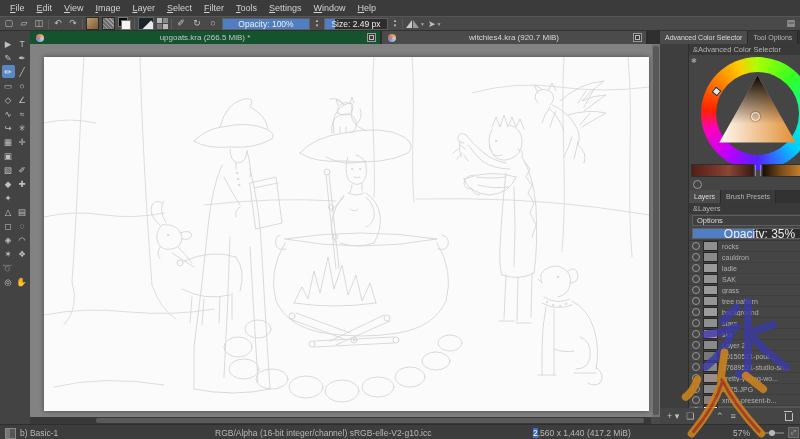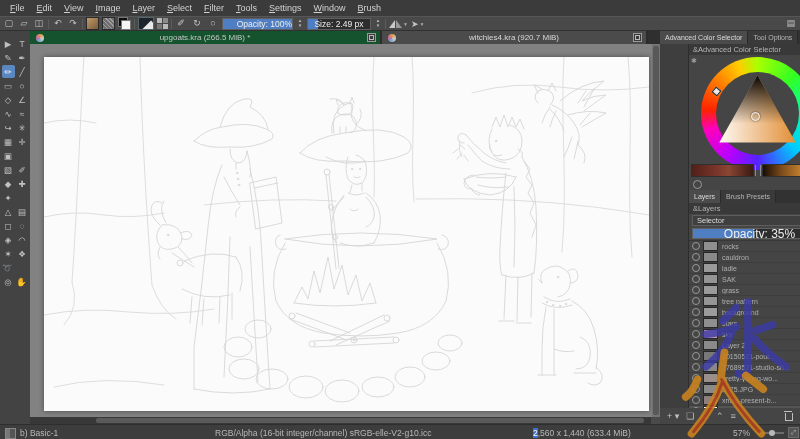--- a/index.html
+++ b/index.html
@@ -32,21 +32,21 @@
   .preset-grid i:nth-child(2){background:#8a8a8a;}
   .preset-grid i:nth-child(3){background:#777;}
   .combo{height:12px;background:#3f3f3f;border:1px solid #5e5e5e;display:flex;align-items:center;
          font-size:9px;color:#ddd;padding:0 4px;box-sizing:border-box;}
   .combo .caret{margin-left:auto;font-size:6px;color:#aaa;}
   .blend-combo{width:128px;}
   .slider{position:relative;height:12px;border:1px solid #606060;background:#2d2d2d;font-size:8.5px;
           color:#eee;display:flex;align-items:center;justify-content:center;overflow:hidden;box-sizing:border-box;}
   .slider .fill{position:absolute;left:0;top:0;bottom:0;background:#4f7fc2;}
   .slider span{position:relative;white-space:nowrap;}
-  .opacity-slider{width:71px;justify-content:flex-end;}
+  .opacity-slider{width:88px;}
   .size-slider{width:64px;}
   .spin{display:flex;flex-direction:column;font-size:4.5px;line-height:4.5px;color:#bbb;width:8px;
         align-items:center;justify-content:center;}
   .flipicon{position:relative;width:13px;height:10px;}
   .flipicon::before,.flipicon::after{content:"";position:absolute;bottom:1px;width:0;height:0;
         border-style:solid;}
   .flipicon::before{left:0;border-width:0 0 8px 6px;border-color:transparent transparent #c8c8c8 transparent;}
   .flipicon::after{right:0;border-width:0 6px 8px 0;border-color:transparent transparent #9a9a9a transparent;}
   .mini-caret{font-size:5px;color:#aaa;}
   .toolbar-spacer{flex:1;}
@@ -162,21 +162,21 @@
       <span class="menu-item">File</span>
       <span class="menu-item">Edit</span>
       <span class="menu-item">View</span>
       <span class="menu-item">Image</span>
       <span class="menu-item">Layer</span>
       <span class="menu-item">Select</span>
       <span class="menu-item">Filter</span>
       <span class="menu-item">Tools</span>
       <span class="menu-item">Settings</span>
       <span class="menu-item">Window</span>
-      <span class="menu-item">Brush</span>
+      <span class="menu-item">Help</span>
     </div>
 
   <div class="toolbar">
     <span id="file-btns" style="display:flex;gap:3px;">
         <span class="tbtn">▢</span>
         <span class="tbtn">▱</span>
         <span class="tbtn">◫</span>
       </span>
     <span class="tsep"></span>
     <span id="hist-btns" style="display:flex;gap:3px;">
@@ -475,21 +475,21 @@
     <div class="dock-tabs" id="dock-tabs-mid">
         <span class="dock-tab active">Layers</span>
         <span class="dock-tab">Brush Presets</span>
       </div>
     <div class="panel-title">
       <span>&amp;Layers</span>
       <span class="grip">⋮⋮⋮</span>
     </div>
     <div class="blend-row">
       <span class="combo" style="flex:1;height:11px;font-size:7.5px;">
-        <span>Selector</span>
+        <span>Options</span>
         <span class="caret">▼</span>
       </span>
       <span class="funnel">▽</span>
     </div>
     <div class="opacity-row">
       <span class="slider layer-opacity">
         <i class="fill" id="layer-opacity-fill" style="width: 46%;"></i>
         <span>Opacity: 35%</span>
       </span>
       <span class="spin">
@@ -669,21 +669,21 @@
       <span>⌃</span>
       <span>≡</span>
       <span class="grow"></span>
       <span class="trash"></span>
     </div>
 
   <div class="statusbar">
     <span class="sb-icon"></span>
     <span class="sb-preset">b) Basic-1</span>
     <span class="sb-colorspace">RGB/Alpha (16-bit integer/channel)  sRGB-elle-V2-g10.icc</span>
-    <span class="sb-dims"><span class="sel">2</span><span>,560 x 1,440 (633.4 MiB)</span></span>
+    <span class="sb-dims"><span class="sel">2</span><span>,560 x 1,440 (417.2 MiB)</span></span>
     <span class="sb-zoom">57%</span>
     <span class="zoom-slider">
         <span class="zoom-handle"></span>
       </span>
     <span class="zoom-btn">⤢</span>
   </div>
 
   <svg class="wm" style="left:698px;top:298px;opacity:.82;" width="96" height="86" viewBox="0 0 100 90">
     <g stroke="#3b3ba6" stroke-width="8" fill="none" stroke-linecap="round">
       <path d="M52,4 L52,72 Q52,83 42,79"></path>

